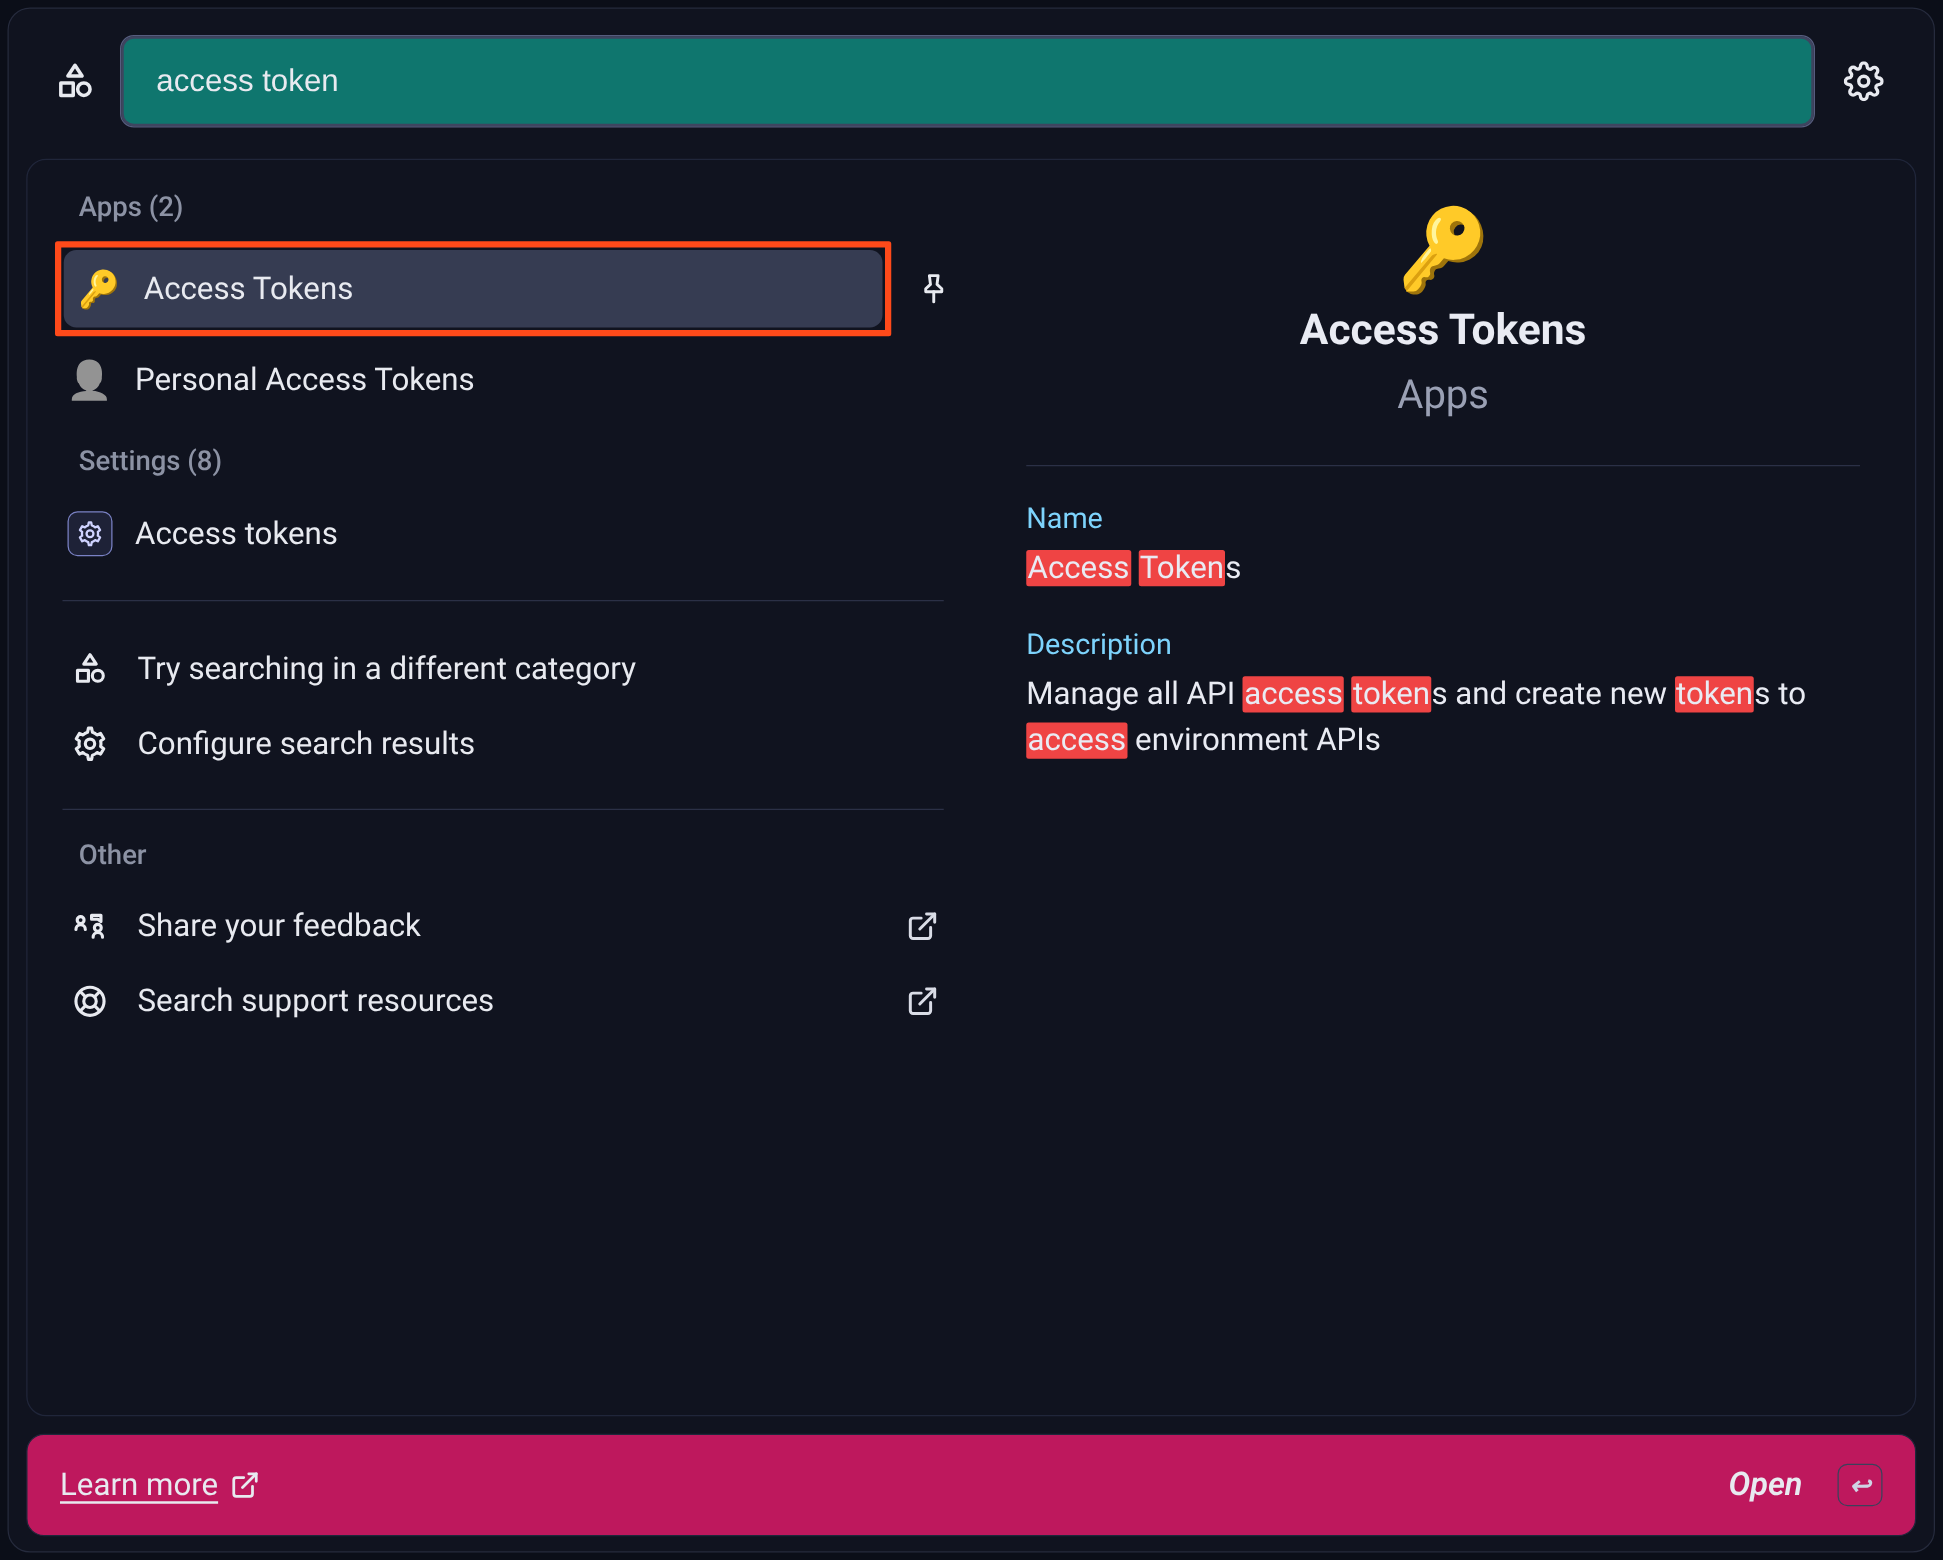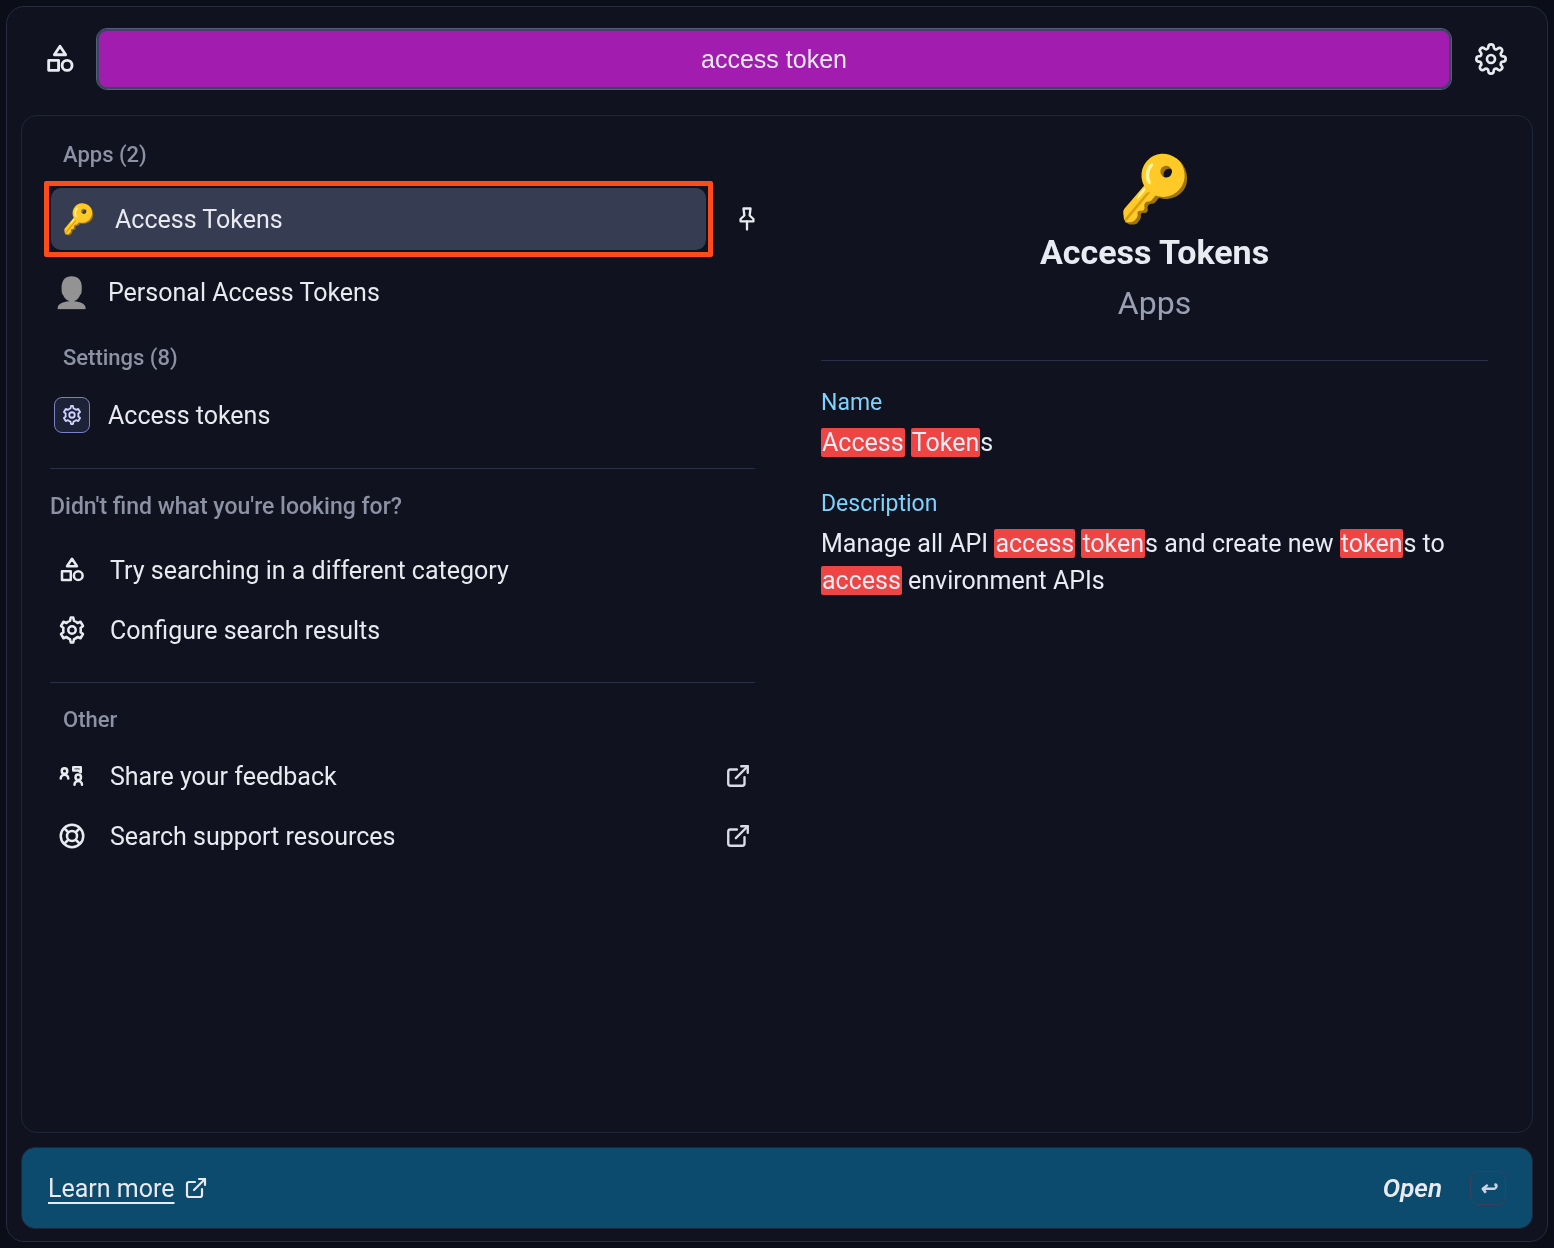--- a/index.html
+++ b/index.html
@@ -27,29 +27,28 @@
     gap:20px;
     padding:22px 36px 22px 36px;
   }
   .logo-icon { flex:0 0 auto; color:#e8eaf0; }
   .search-wrap {
     flex:1;
     position:relative;
   }
   .search-input {
     width:100%;
-    height:60px;
-    background:#a21caf;
+    height:72px;
+    background:#0f766e;
     border:2px solid #3e4560;
     outline:1px solid #565d7e;
     border-radius:10px;
     padding:0 26px;
     font-size:25px;
     color:#e8eaf0;
-    text-align:center;
   }
   .gear-btn {
     flex:0 0 auto;
     width:40px;height:40px;
     display:flex;align-items:center;justify-content:center;
     color:#e8eaf0;
     cursor:pointer;
   }
 
   
@@ -177,21 +176,21 @@
 
   
   .footer {
     height:82px;
     margin:14px 14px 12px 14px;
     border:1px solid #20263a;
     border-radius:14px;
     display:flex;
     align-items:center;
     padding:0 26px;
-    background:#0c4a6e;
+    background:#be185d;
   }
   .learn-more {
     color:#e8eaf0;
     font-size:25px;
     text-decoration:underline;
     text-underline-offset:5px;
     cursor:pointer;
     display:flex;align-items:center;gap:10px;
   }
   .footer-spacer { flex:1; }
@@ -281,21 +280,20 @@
               <circle cx="12" cy="12" r="3"></circle>
               <path d="M19 12a7 7 0 0 0-.2-1.7l2-1.5-2-3.4-2.3 1a7 7 0 0 0-2.9-1.7L13 2h-2l-.6 2.7a7 7 0 0 0-2.9 1.7l-2.3-1-2 3.4 2 1.5A7 7 0 0 0 5 12a7 7 0 0 0 .2 1.7l-2 1.5 2 3.4 2.3-1a7 7 0 0 0 2.9 1.7L11 22h2l.6-2.7a7 7 0 0 0 2.9-1.7l2.3 1 2-3.4-2-1.5A7 7 0 0 0 19 12z"></path>
             </svg>
           </span>
         </span>
         <span class="label">Access tokens</span>
       </div>
 
       <hr class="divider">
 
-      <div class="hint-label">Didn't find what you're looking for?</div>
 
       <div class="action-row">
         <span class="icon">
           <svg width="30" height="30" viewBox="0 0 24 24" fill="none" stroke="currentColor" stroke-width="2" stroke-linejoin="round" stroke-linecap="round">
             <path d="M12 3 L16 9 L8 9 Z"></path>
             <rect x="4" y="13" width="7" height="7"></rect>
             <circle cx="17" cy="16.5" r="3.5"></circle>
           </svg>
         </span>
         <span class="label">Try searching in a different category</span>

